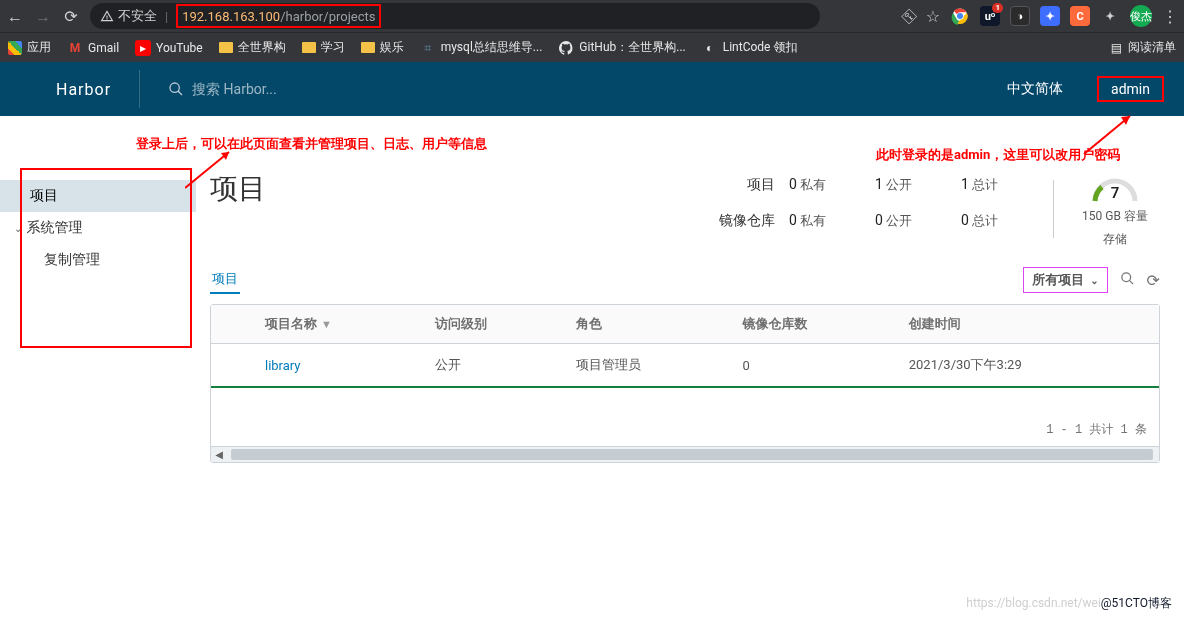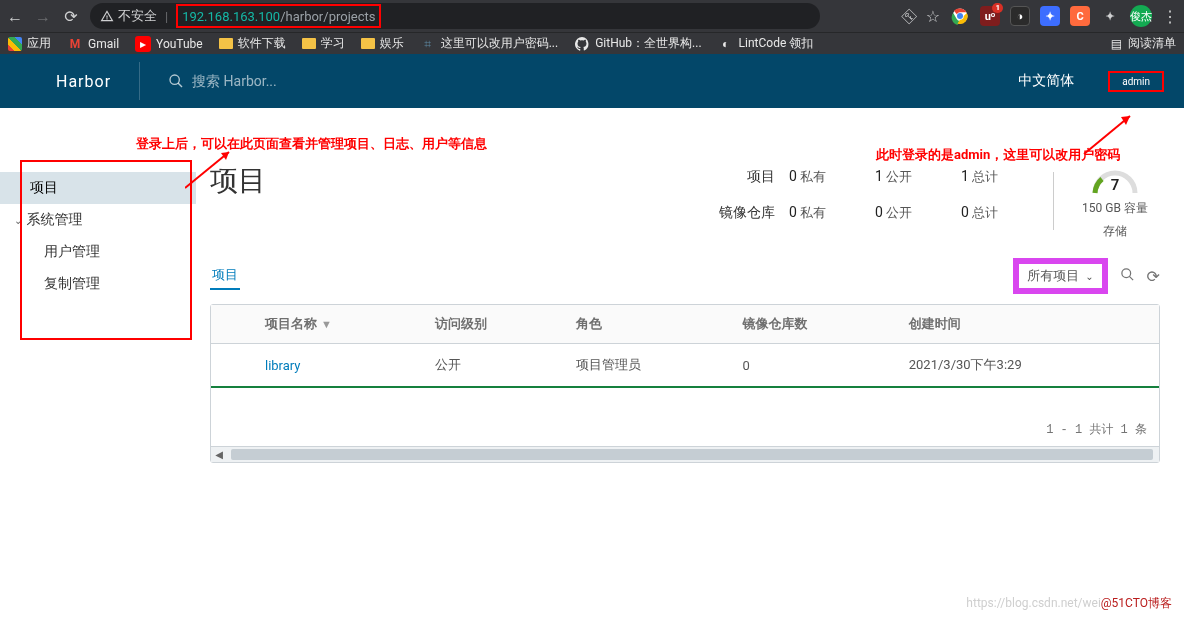--- a/index.html
+++ b/index.html
@@ -16,36 +16,36 @@
     .url-gray { color: #9aa0a6; }
     .toolbar-right { display: flex; align-items: center; gap: 10px; margin-left: auto; }
     .key-icon { color: #cfd0d1; transform: rotate(-45deg); }
     .star-icon { color: #cfd0d1; }
     .ext-icon { width: 20px; height: 20px; border-radius: 4px; display: flex; align-items: center; justify-content: center; font-size: 11px; font-weight: bold; color: #fff; position: relative; }
     .badge { position: absolute; top: -3px; right: -3px; background: #d93025; color: #fff; font-size: 8px; border-radius: 7px; padding: 0 3px; line-height: 10px; }
     .avatar { width: 22px; height: 22px; border-radius: 50%; background: #13aa52; color: #fff; display: flex; align-items: center; justify-content: center; font-size: 11px; }
     .kebab { color: #cfd0d1; font-size: 16px; }
 
     
-    .bookmarks-bar { background: #35363a; height: 22px; display: flex; align-items: center; padding: 0 8px; gap: 16px; font-size: 12px; color: #e8e8e8; border-top: 1px solid #262729; }
+    .bookmarks-bar { background: #35363a; height: 30px; display: flex; align-items: center; padding: 0 8px; gap: 16px; font-size: 12px; color: #e8e8e8; border-top: 1px solid #262729; }
     .bookmark { display: flex; align-items: center; gap: 5px; cursor: pointer; white-space: nowrap; }
     .bm-icon { width: 16px; height: 16px; display: flex; align-items: center; justify-content: center; font-size: 12px; border-radius: 2px; }
     .folder { background: #f4c246; width: 14px; height: 11px; border-radius: 1px; }
     .reading-list { margin-left: auto; display: flex; align-items: center; gap: 6px; }
 
     
     .harbor-header { background: #034769; height: 54px; display: flex; align-items: center; color: #fff; padding: 0 20px 0 56px; }
     .logo { font-size: 16px; letter-spacing: 1px; font-weight: 400; }
     .header-divider { width: 1px; height: 38px; background: rgba(255,255,255,0.2); margin: 0 28px; }
     .search-wrap { display: flex; align-items: center; gap: 8px; flex: 1; }
     .search-wrap svg { stroke: rgba(255,255,255,0.7); }
     .search-input { background: transparent; border: none; outline: none; color: #fff; font-size: 14px; width: 300px; }
     .search-input::placeholder { color: rgba(255,255,255,0.6); }
     .lang { font-size: 14px; cursor: pointer; margin-right: 34px; }
-    .user-btn { border: 2px solid #ff0000; padding: 3px 12px; font-size: 10px; cursor: pointer; }
+    .user-btn { border: 2px solid #ff0000; padding: 3px 12px; font-size: 14px; cursor: pointer; }
 
     
     .annotation { position: absolute; color: #ff0000; font-size: 13px; font-weight: bold; z-index: 100; }
     .ann1 { top: 135px; left: 136px; text-align: right; }
     .ann2 { top: 146px; left: 876px; }
     .ann-arrow { position: absolute; z-index: 99; }
 
     
     .main { display: flex; height: calc(618px - 62px - 54px); border-radius: 13px; }
     .sidebar { width: 196px; padding-top: 64px; position: relative; }
@@ -66,71 +66,71 @@
     .sum-block { display: flex; flex-direction: column; gap: 18px; }
     .divider-v { width: 1px; height: 58px; background: #ccc; margin: 4px 16px 0 6px; }
     .gauge { text-align: center; width: 90px; }
     .gauge svg { display: block; margin: 0 auto; }
     .gauge .val { font-size: 15px; font-weight: 600; margin-top: -22px; color: #222;}
     .gauge .lbl { font-size: 12px; color: #565656; margin-top: 6px; }
 
     .filters { display: flex; align-items: center; margin: 8px 0 10px; }
     .tab-label { font-size: 13px; color: #007cbb; padding: 4px 2px; border-bottom: 2px solid #007cbb; cursor: pointer; }
     .right-tools { margin-left: auto; display: flex; align-items: center; gap: 12px; }
-    .dropdown { border: 6px solid #d946ef; padding: 3px 8px; font-size: 13px; color: #565656; cursor: pointer; display: flex; align-items: center; gap: 6px; }
+    .dropdown { border: 1px solid #d946ef; padding: 3px 8px; font-size: 13px; color: #565656; cursor: pointer; display: flex; align-items: center; gap: 6px; font-weight: bold; }
     .tool-icon { color: #747474; cursor: pointer; }
 
     .table-wrap { border: 1px solid #cdd3d8; border-radius: 3px; }
     table { width: 100%; border-collapse: collapse; font-size: 13px; }
     th { text-align: left; padding: 10px 10px; color: #6f6f6f; font-weight: 700; border-bottom: 1px solid #cdd3d8; background: #fafafa; }
     th:first-child { width: 44px; }
     td { padding: 12px 10px; color: #565656; border-bottom: 2px solid #15803d; }
     .link { color: #007cbb; cursor: pointer; }
     .filter-glyph { color: #999; font-size: 11px; margin-left: 4px; }
     .table-footer { display: flex; justify-content: flex-end; padding: 8px 12px; font-size: 12px; color: #747474; font-family: Liberation Mono, monospace; }
     .hscroll { height: 16px; background: #eef1f3; border-top: 1px solid #cdd3d8; position: relative; display:flex; align-items:center; }
     .hscroll .thumb { position: absolute; left: 20px; right: 6px; top: 2px; bottom: 2px; background: #c5cdd3; border-radius: 2px; }
     .hscroll .arrow { width: 16px; text-align: center; color: #666; font-size: 10px; z-index: 1; }
 
     .watermark { position: absolute; bottom: 6px; right: 12px; font-size: 12px; color: #cfcfcf; }
-    .watermark .dark { color: #b91c1c; }
+    .watermark .dark { color: #0f172a; }
   </style>
 </head>
 <body>
 
 <div class="browser-toolbar">
   <span class="nav-arrow">←</span>
   <span class="nav-arrow disabled">→</span>
   <span class="reload">⟳</span>
   <div class="addr-bar">
     <span class="insecure">
       <svg width="14" height="14" viewBox="0 0 24 24">
           <path d="M12 2L1 21h22L12 2zm0 4l7.5 13h-15L12 6zm-1 5v4h2v-4h-2zm0 5v2h2v-2h-2z"></path>
         </svg>
       <span>不安全</span>
     </span>
     <span style="color:#6b6c6f">|</span>
     <span class="url-box">
-      <span style="color:#14b8a6">192.168.163.100</span>
+      <span style="color:#fdba74">192.168.163.100</span>
         <span class="url-gray">/harbor/projects</span>
     </span>
   </div>
   <div class="toolbar-right">
     <span class="key-icon">⚿</span>
     <span class="star-icon">☆</span>
     <span class="ext-icon">
         <svg width="18" height="18" viewBox="0 0 24 24">
           <circle cx="12" cy="12" r="10" fill="#fff"></circle>
           <circle cx="12" cy="12" r="4" fill="#4285f4"></circle>
           <path fill="#ea4335" d="M12 2a10 10 0 0 1 8.6 5H12a5 5 0 0 0-4.3 2.5L4 4.9A10 10 0 0 1 12 2z"></path>
           <path fill="#34a853" d="M3 8l4.6 8a5 5 0 0 0 4.4 2.5l-3.4 5.4A10 10 0 0 1 3 8z"></path>
           <path fill="#fbbc05" d="M21 8a10 10 0 0 1-12.4 13.9L12 17a5 5 0 0 0 5-5l4-4z"></path>
         </svg>
       </span>
-    <span class="ext-icon" style="background:#7f1d1d">uᵒ<span class="badge">1</span></span>
+    <span class="ext-icon" style="background:#0f172a">uᵒ<span class="badge">1</span></span>
     <span class="ext-icon" style="background:#2b2b2b;border:1px solid #555">◑</span>
     <span class="ext-icon" style="background:#3d6eff">✦</span>
     <span class="ext-icon" style="background:#ff6a3d">C</span>
     <span class="ext-icon" style="color:#cfd0d1">✦</span>
     <span class="avatar">俊杰</span>
     <span class="kebab">⋮</span>
   </div>
 </div>
 
 <div class="bookmarks-bar">
@@ -141,33 +141,33 @@
   <span class="bookmark">
       <span class="bm-icon" style="color:#ea4335;font-weight:bold">M</span>
       <span>Gmail</span>
     </span>
   <span class="bookmark">
       <span class="bm-icon" style="background:#ff0000;color:#fff;border-radius:3px">▸</span>
       <span>YouTube</span>
     </span>
   <span class="bookmark">
       <span class="folder"></span>
-      <span>软件下载</span>
+      <span>全世界构</span>
     </span>
   <span class="bookmark">
       <span class="folder"></span>
       <span>学习</span>
     </span>
   <span class="bookmark">
       <span class="folder"></span>
       <span>娱乐</span>
     </span>
   <span class="bookmark">
       <span class="bm-icon" style="color:#5d87a1">⌗</span>
-      <span>这里可以改用户密码...</span>
+      <span>mysql总结思维导...</span>
     </span>
   <span class="bookmark">
       <span class="bm-icon">
         <svg width="14" height="14" viewBox="0 0 16 16" fill="#e8e8e8">
           <path d="M8 0a8 8 0 0 0-2.5 15.6c.4.1.5-.2.5-.4v-1.5c-2.2.5-2.7-1-2.7-1-.4-.9-.9-1.2-.9-1.2-.7-.5.1-.5.1-.5.8.1 1.2.8 1.2.8.7 1.2 1.9.9 2.3.7.1-.5.3-.9.5-1.1-1.8-.2-3.6-.9-3.6-4 0-.9.3-1.6.8-2.1-.1-.2-.4-1 .1-2.1 0 0 .7-.2 2.2.8a7.6 7.6 0 0 1 4 0c1.5-1 2.2-.8 2.2-.8.5 1.1.2 1.9.1 2.1.5.5.8 1.2.8 2.1 0 3.1-1.9 3.8-3.6 4 .3.2.5.7.5 1.4v2.1c0 .2.1.5.5.4A8 8 0 0 0 8 0z"></path>
         </svg>
       </span>
       <span>GitHub：全世界构...</span>
     </span>
   <span class="bookmark">
@@ -206,21 +206,20 @@
   </svg>
 
 <div class="main">
   <div class="sidebar">
     <div class="sidebar-box"></div>
     <div class="nav-item active">项目</div>
     <div class="nav-item group">
       <span style="font-size:10px;color:#666">⌄</span>
       <span>系统管理</span>
     </div>
-    <div class="nav-item sub">用户管理</div>
     <div class="nav-item sub">复制管理</div>
   </div>
 
   <div class="content">
     <div class="page-title">项目</div>
 
     <div class="summary">
       <div class="sum-block">
         <div class="sum-row">
           <span class="sum-label">项目</span>

